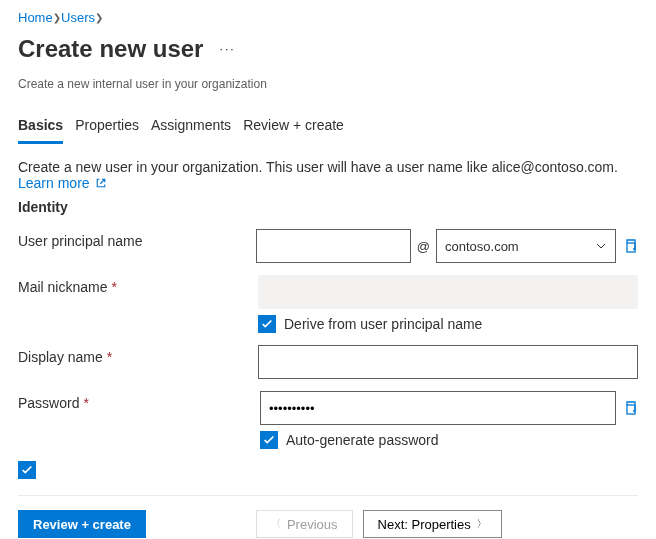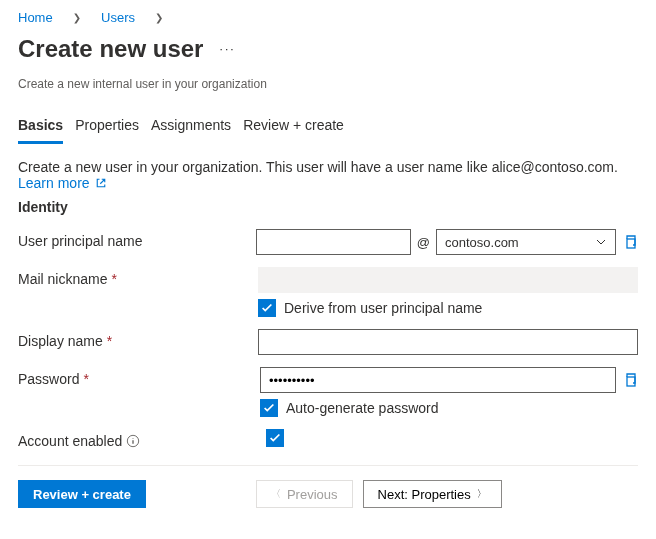--- a/index.html
+++ b/index.html
@@ -1,35 +1,35 @@
 <!DOCTYPE html>
 <html><head>
 <meta charset="utf-8">
 <style>
 *{box-sizing:border-box;margin:0;padding:0;font-family:"Segoe UI",Arial,sans-serif}
 body{background:#fff;color:#323130;font-size:13px;padding:10px 18px;width:656px}
-.breadcrumb{display:flex;align-items:center;gap:20px;font-size:13px;margin-bottom:4px}
+.breadcrumb{display:flex;align-items:center;gap:0;font-size:13px;margin-bottom:4px}
 .breadcrumb a{color:#0078d4;text-decoration:none}
 .breadcrumb .chev{color:#605e5c;font-size:10px}
 h1{font-size:24px;font-weight:700;margin-top:6px;display:inline-block}
 .more{display:inline-block;margin-left:12px;color:#323130;letter-spacing:1px;font-size:13px;vertical-align:4px}
 .subtitle{color:#605e5c;font-size:12px;margin-top:14px;margin-bottom:20px}
 .tabs{display:flex;gap:12px;border-bottom:1px solid transparent;margin-bottom:14px}
 .tab{padding:6px 0 8px;font-size:14px;color:#323130;cursor:pointer;border-bottom:2px solid transparent}
 .tab.active{border-bottom:3px solid #0078d4;font-weight:600}
 .desc{font-size:14px;line-height:16px;margin-bottom:8px}
 .link{color:#0078d4;text-decoration:none}
 .ext{display:inline-block;width:12px;height:12px;vertical-align:-1px;margin-left:2px}
 .section-h{font-weight:700;font-size:14px;margin-bottom:14px}
 .row{display:flex;align-items:flex-start;margin-bottom:12px}
 .label{width:248px;font-size:14px;padding-top:4px;display:flex;align-items:center;gap:4px}
 .req{color:#a4262c}
 .field{flex:1;display:flex;flex-direction:column;gap:6px}
 .inline{display:flex;align-items:center;gap:6px}
-input[type=text],input[type=password],.select{height:26px;border:1px solid #605e5c;padding:8px 8px;font-size:13px;background:#fff;outline:none}
+input[type=text],input[type=password],.select{height:26px;border:1px solid #605e5c;padding:16px 8px;font-size:13px;background:#fff;outline:none}
 .select{display:flex;align-items:center;justify-content:space-between;cursor:pointer}
 input.disabled{background:#f3f2f1;border:1px solid #f3f2f1}
 .chk{display:flex;align-items:center;gap:8px;font-size:14px}
 .chkbox{width:18px;height:18px;background:#0078d4;border:1px solid #0078d4;display:flex;align-items:center;justify-content:center;cursor:pointer}
 .chkbox svg{width:14px;height:14px}
 .copy{width:16px;height:16px;color:#0078d4;cursor:pointer;flex-shrink:0}
 .info{width:14px;height:14px;color:#605e5c}
 .helper{color:#0078d4;font-size:13px;margin-left:0}
 hr.sep{border:none;border-top:1px solid #edebe9;margin:16px 0 14px}
 .footer{display:flex;gap:10px;align-items:center}
@@ -139,27 +139,20 @@
           <svg viewBox="0 0 16 16">
             <path d="M3 8l3 3 7-7" fill="none" stroke="#fff" stroke-width="2"></path>
           </svg>
         </div>
       <span>Auto-generate password</span>
     </div>
   </div>
 </div>
 
 <div class="row">
-  <div class="label">
-    <span>Account enabled</span>
-    <svg class="info" viewBox="0 0 16 16" fill="none" stroke="#605e5c" stroke-width="1">
-        <circle cx="8" cy="8" r="6.5"></circle>
-        <path d="M8 7v4M8 4.5v.5" stroke-width="1.5"></path>
-      </svg>
-  </div>
   <div class="field">
     <div class="chkbox">
         <svg viewBox="0 0 16 16">
           <path d="M3 8l3 3 7-7" fill="none" stroke="#fff" stroke-width="2"></path>
         </svg>
       </div>
   </div>
 </div>
 
 <hr class="sep">

